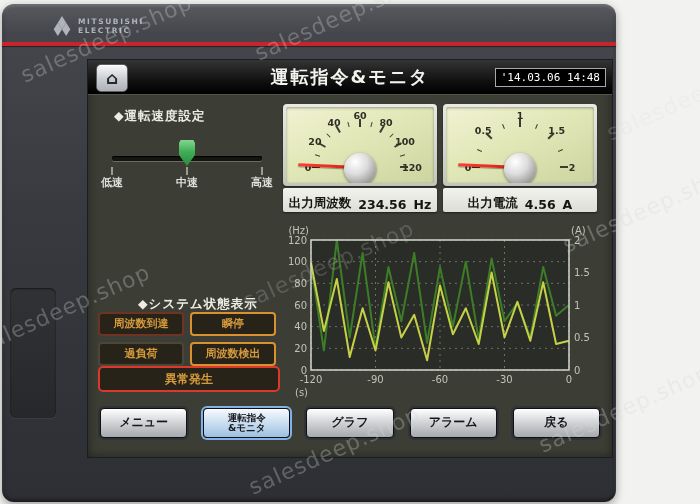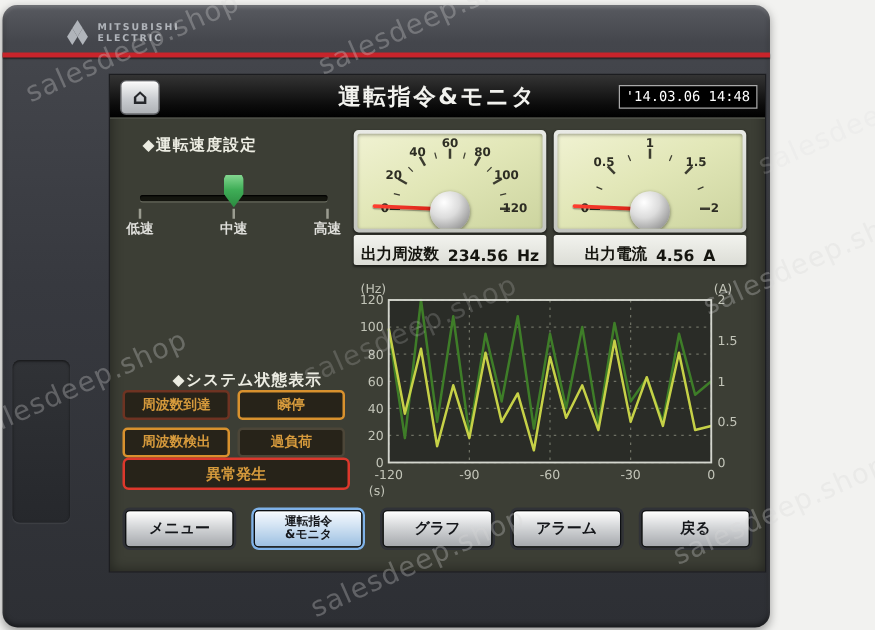--- a/index.html
+++ b/index.html
@@ -121,22 +121,22 @@
         <div class="sl-label" style="left: 50%;">中速</div>
         <div class="sl-tick" style="left: 100%;"></div>
         <div class="sl-label" style="left: 100%;">高速</div>
       </div>
 
 
     <div class="sec-title" style="left:10px;top:236px;margin-left:40px;">◆システム状態表示</div>
     <div class="status-grid" id="status-grid">
         <div class="status-item state-dimred">周波数到達</div>
         <div class="status-item state-amber">瞬停</div>
+        <div class="status-item state-dim">過負荷</div>
         <div class="status-item state-amber">周波数検出</div>
-        <div class="status-item state-dim">過負荷</div>
       </div>
     <div class="alarm-btn">異常発生</div>
 
     <div class="gauge-wrap" style="left:195px;">
       <div class="gauge-panel">
         <div class="gauge-face">
             <div class="gtick" style="width: 8px; height: 2px; left: 26px; top: 59px; transform: rotate(-180deg);"></div>
             <div class="gtick" style="width: 5px; height: 1px; left: 28.9993px; top: 48.112px; transform: rotate(-165deg);"></div>
             <div class="gtick" style="width: 8px; height: 2px; left: 31.8949px; top: 37px; transform: rotate(-150deg);"></div>
             <div class="gtick" style="width: 5px; height: 1px; left: 40.3873px; top: 28.3873px; transform: rotate(-135deg);"></div>

